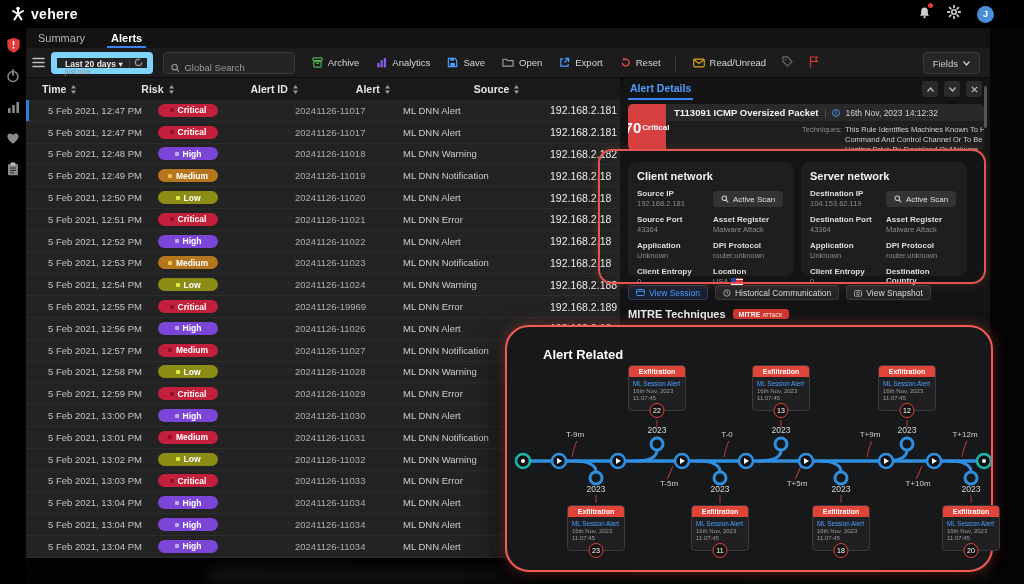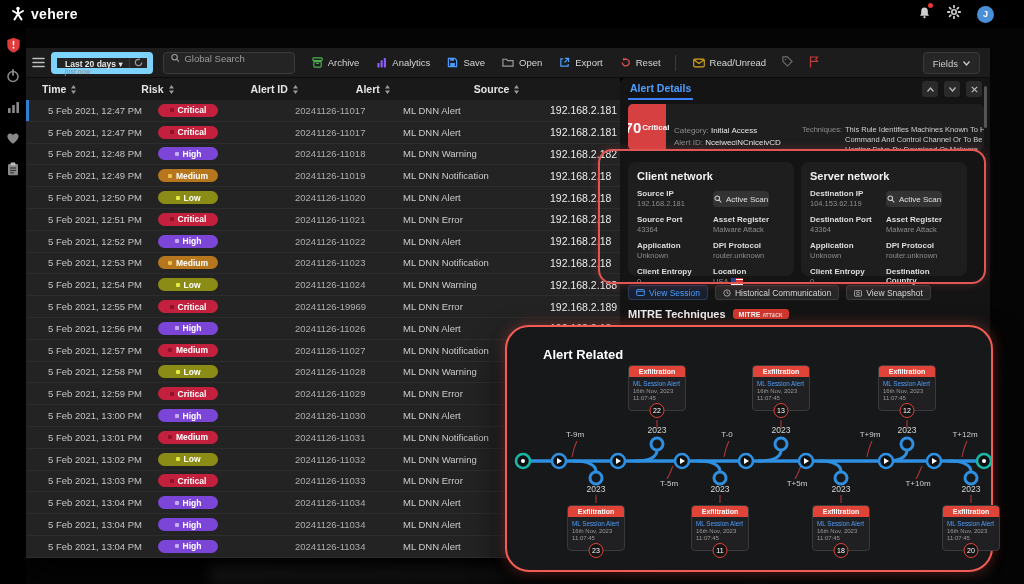--- a/index.html
+++ b/index.html
@@ -34,21 +34,21 @@
   .toolbar { position:absolute; left:26px; top:48px; width:964px; height:30px; background:#1c1c1c;
     display:flex; align-items:center; z-index:2; border-bottom:1px solid #0c0c0c; }
   .hamb { margin-left:6px; }
   .datebox { margin-left:6px; display:flex; align-items:stretch; border:6px solid #7dd3fc; border-radius:4px;
     background:#242424; height:22px; }
   .datebox .dtxt { padding:2px 6px 2px 8px; line-height:1.05; }
   .dt-main { font-size:8.5px; font-weight:bold; color:#e8e8e8; }
   .dt-sub { font-size:7px; color:#8d8d8d; }
   .datebox .dbtn { width:18px; border-left:1px solid #3d3d3d; display:flex; align-items:center; justify-content:center; }
   .searchbox { margin-left:10px; width:132px; height:22px; background:#242424; border:1px solid #3a3a3a;
-    border-radius:4px; display:flex; align-items:flex-start; padding:0 7px; gap:5px; }
+    border-radius:4px; display:flex; align-items:flex-end; padding:0 7px; gap:5px; }
   .searchbox input { background:transparent; border:none; outline:none; color:#cfcfcf; font-size:9.5px; width:100%; }
   .searchbox input::placeholder { color:#9a9a9a; }
   .tb-btn { display:flex; align-items:center; gap:5px; margin-left:17px; cursor:pointer; }
   .tb-btn span { font-size:9.5px; color:#d6d6d6; }
   .tb-sep { width:1px; height:16px; background:#3a3a3a; margin-left:14px; }
   .tb-ico { margin-left:16px; font-size:11px; }
   .fields-btn { position:absolute; right:10px; top:4px; height:22px; background:#262626; border:1px solid #3a3a3a;
     border-radius:4px; display:flex; align-items:center; gap:5px; padding:0 9px; color:#cfcfcf; font-size:9.5px; }
 
   
@@ -95,21 +95,21 @@
   .meta-r .lab { color:#8d8d8d; white-space:nowrap; } .meta-r .val { color:#cfcfcf; }
 
   .net-cards { position:absolute; left:0; top:84px; width:370px; }
   .ncard { position:absolute; top:0; width:166px; height:114px; background:#1e1e1e; border-radius:8px; padding:8px 9px; }
   .ncard.client { left:8px; } .ncard.server { left:181px; }
   .ncard h3 { color:#f2f2f2; font-size:11px; margin-bottom:7px; }
   .ngrid { display:grid; grid-template-columns:1fr 1fr; row-gap:7px; column-gap:4px; }
   .nf .l { color:#dedede; font-size:8px; font-weight:bold; }
   .nf .v { color:#8c8c8c; font-size:7.5px; margin-top:1px; display:flex; align-items:center; gap:3px; }
   .scan-btn { height:16px; background:#333; border-radius:4px; display:inline-flex; align-items:center; gap:4px;
-    padding:0 1px; color:#e0e0e0; font-size:8px; margin-top:2px; }
+    padding:0 8px; color:#e0e0e0; font-size:8px; margin-top:2px; }
   .flag { display:inline-block; width:12px; height:8px; position:relative; overflow:hidden; border-radius:1px; }
   .flag-us { background:repeating-linear-gradient(#c33 0 1.2px,#fff 1.2px 2.4px); }
   .flag-us::after { content:""; position:absolute; left:0; top:0; width:5px; height:4px; background:#26418f; }
   .flag-gb { background:#26418f; }
   .flag-gb::before { content:""; position:absolute; left:0; top:3px; width:12px; height:2px; background:#d33; box-shadow:0 0 0 .8px #fff; }
   .flag-gb::after { content:""; position:absolute; left:5px; top:0; width:2px; height:8px; background:#d33; box-shadow:0 0 0 .8px #fff; }
 
   .act-row { position:absolute; left:8px; top:207px; display:flex; gap:7px; }
   .act-btn { height:15px; background:#262626; border:1px solid #3a3a3a; border-radius:3px; display:flex;
     align-items:center; gap:4px; padding:0 7px; color:#d8d8d8; font-size:8.5px; }
@@ -229,20 +229,24 @@
           <rect x="3.6" y="0.6" width="4.8" height="3" rx="0.8" fill="#bdbdbd"></rect>
           <g stroke="#2a2a2a" stroke-width="1">
             <line x1="3" y1="6" x2="9" y2="6"></line>
             <line x1="3" y1="8.4" x2="9" y2="8.4"></line>
             <line x1="3" y1="10.8" x2="7" y2="10.8"></line>
           </g>
         </svg>
     </span>
   </div>
 
+  <div class="tabsbar">
+    <span class="tab">Summary</span>
+    <span class="tab active">Alerts</span>
+  </div>
 
   <div class="toolbar">
     <span class="hamb">
       <svg width="13" height="11" viewBox="0 0 13 11">
           <g stroke="#bdbdbd" stroke-width="1.6" stroke-linecap="round">
             <line x1="1" y1="1.5" x2="12" y2="1.5"></line>
             <line x1="1" y1="5.5" x2="12" y2="5.5"></line>
             <line x1="1" y1="9.5" x2="12" y2="9.5"></line>
           </g>
         </svg>
@@ -597,23 +601,29 @@
       </div>
     </div>
     <div class="dscroll"></div>
 
     <div class="sum-card">
       <div class="score">
         <span class="num">70</span>
         <span class="sev">Critical</span>
       </div>
       <div class="sum-body">
-        <div class="meta-l">
-          <div><span class="lab">Category:</span> <span class="val">Initial Access</span></div>
-          <div><span class="lab">Alert ID:</span> <span class="val">NceiweciNCniceivCD</span></div>
+        <div class="sum-strip">
+          <span class="ttl">T113091 ICMP Oversized Packet</span>
+          <span class="bar"></span>
+          <svg width="8" height="8" viewBox="0 0 10 10">
+              <circle cx="5" cy="5" r="4.3" fill="none" stroke="#4d9fff" stroke-width="1.1"></circle>
+              <rect x="4.45" y="4" width="1.1" height="3.4" fill="#4d9fff"></rect>
+              <circle cx="5" cy="2.7" r="0.7" fill="#4d9fff"></circle>
+            </svg>
+          <span class="dt">16th Nov, 2023 14:12:32</span>
         </div>
         <div class="meta-r">
           <span class="lab">Techniques:</span>
           <span class="val">This Rule Identifies Machines Known To Host Command And Control Channel Or To Be Sites Hosting Drive-By-Download Or Malware.</span>
         </div>
       </div>
     </div>
 
     <div class="net-cards">
 

